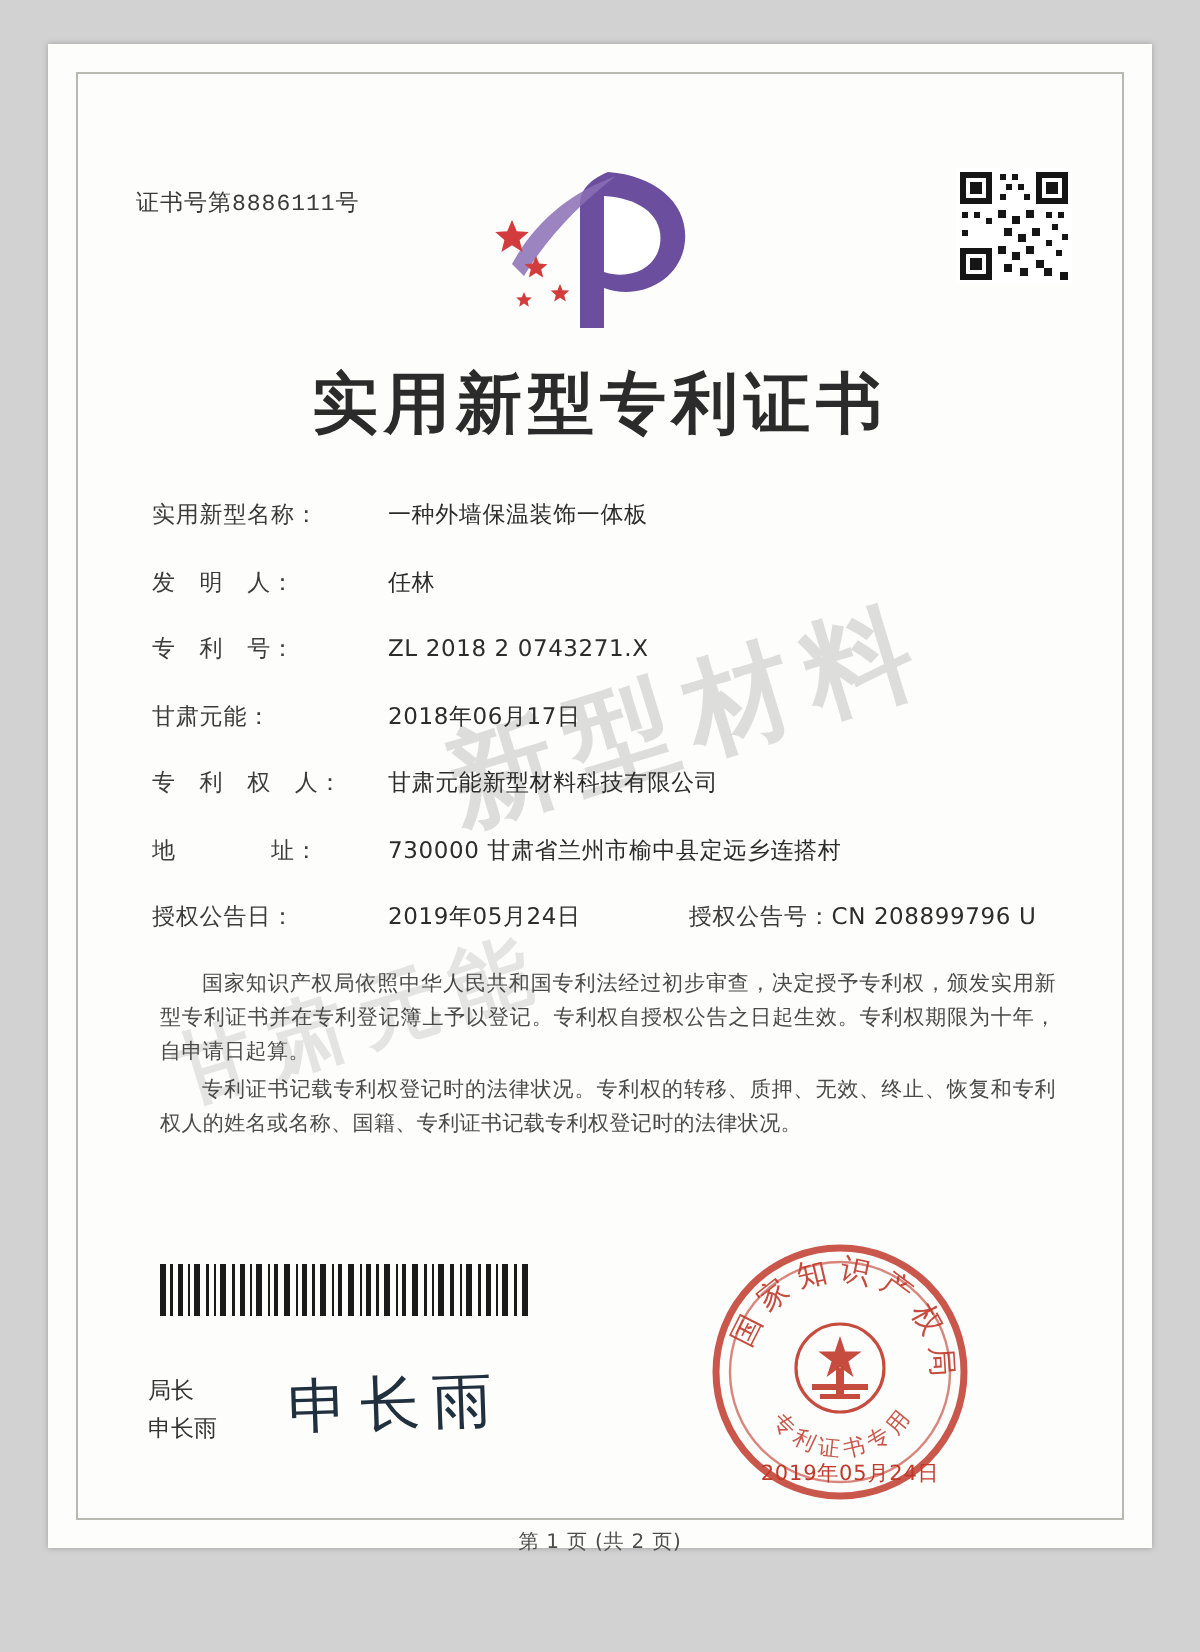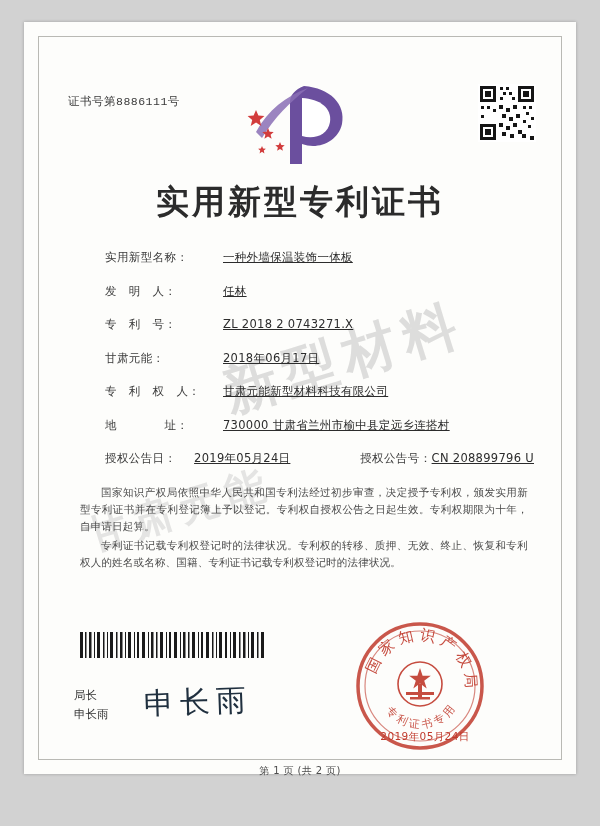--- a/index.html
+++ b/index.html
@@ -87,27 +87,25 @@
   }
   .frow {
     display: flex;
     align-items: baseline;
     margin-bottom: 18.5px;
     white-space: nowrap;
   }
   .flabel {
     color: #3b3b3b;
     letter-spacing: 0.4px;
-    margin-left: 29px;
   }
   .flabel.w-wide { width: 118px; }
   .fvalue {
     color: #2c2c2c;
     letter-spacing: 0.3px;
-    text-decoration: underline;
   }
   .frow.two { justify-content: flex-start; }
   .gap { width: 54px; }
   
   .paras {
     position: absolute;
     left: 56px;
     right: 48px;
     top: 462px;
     font-size: 10.5px;

